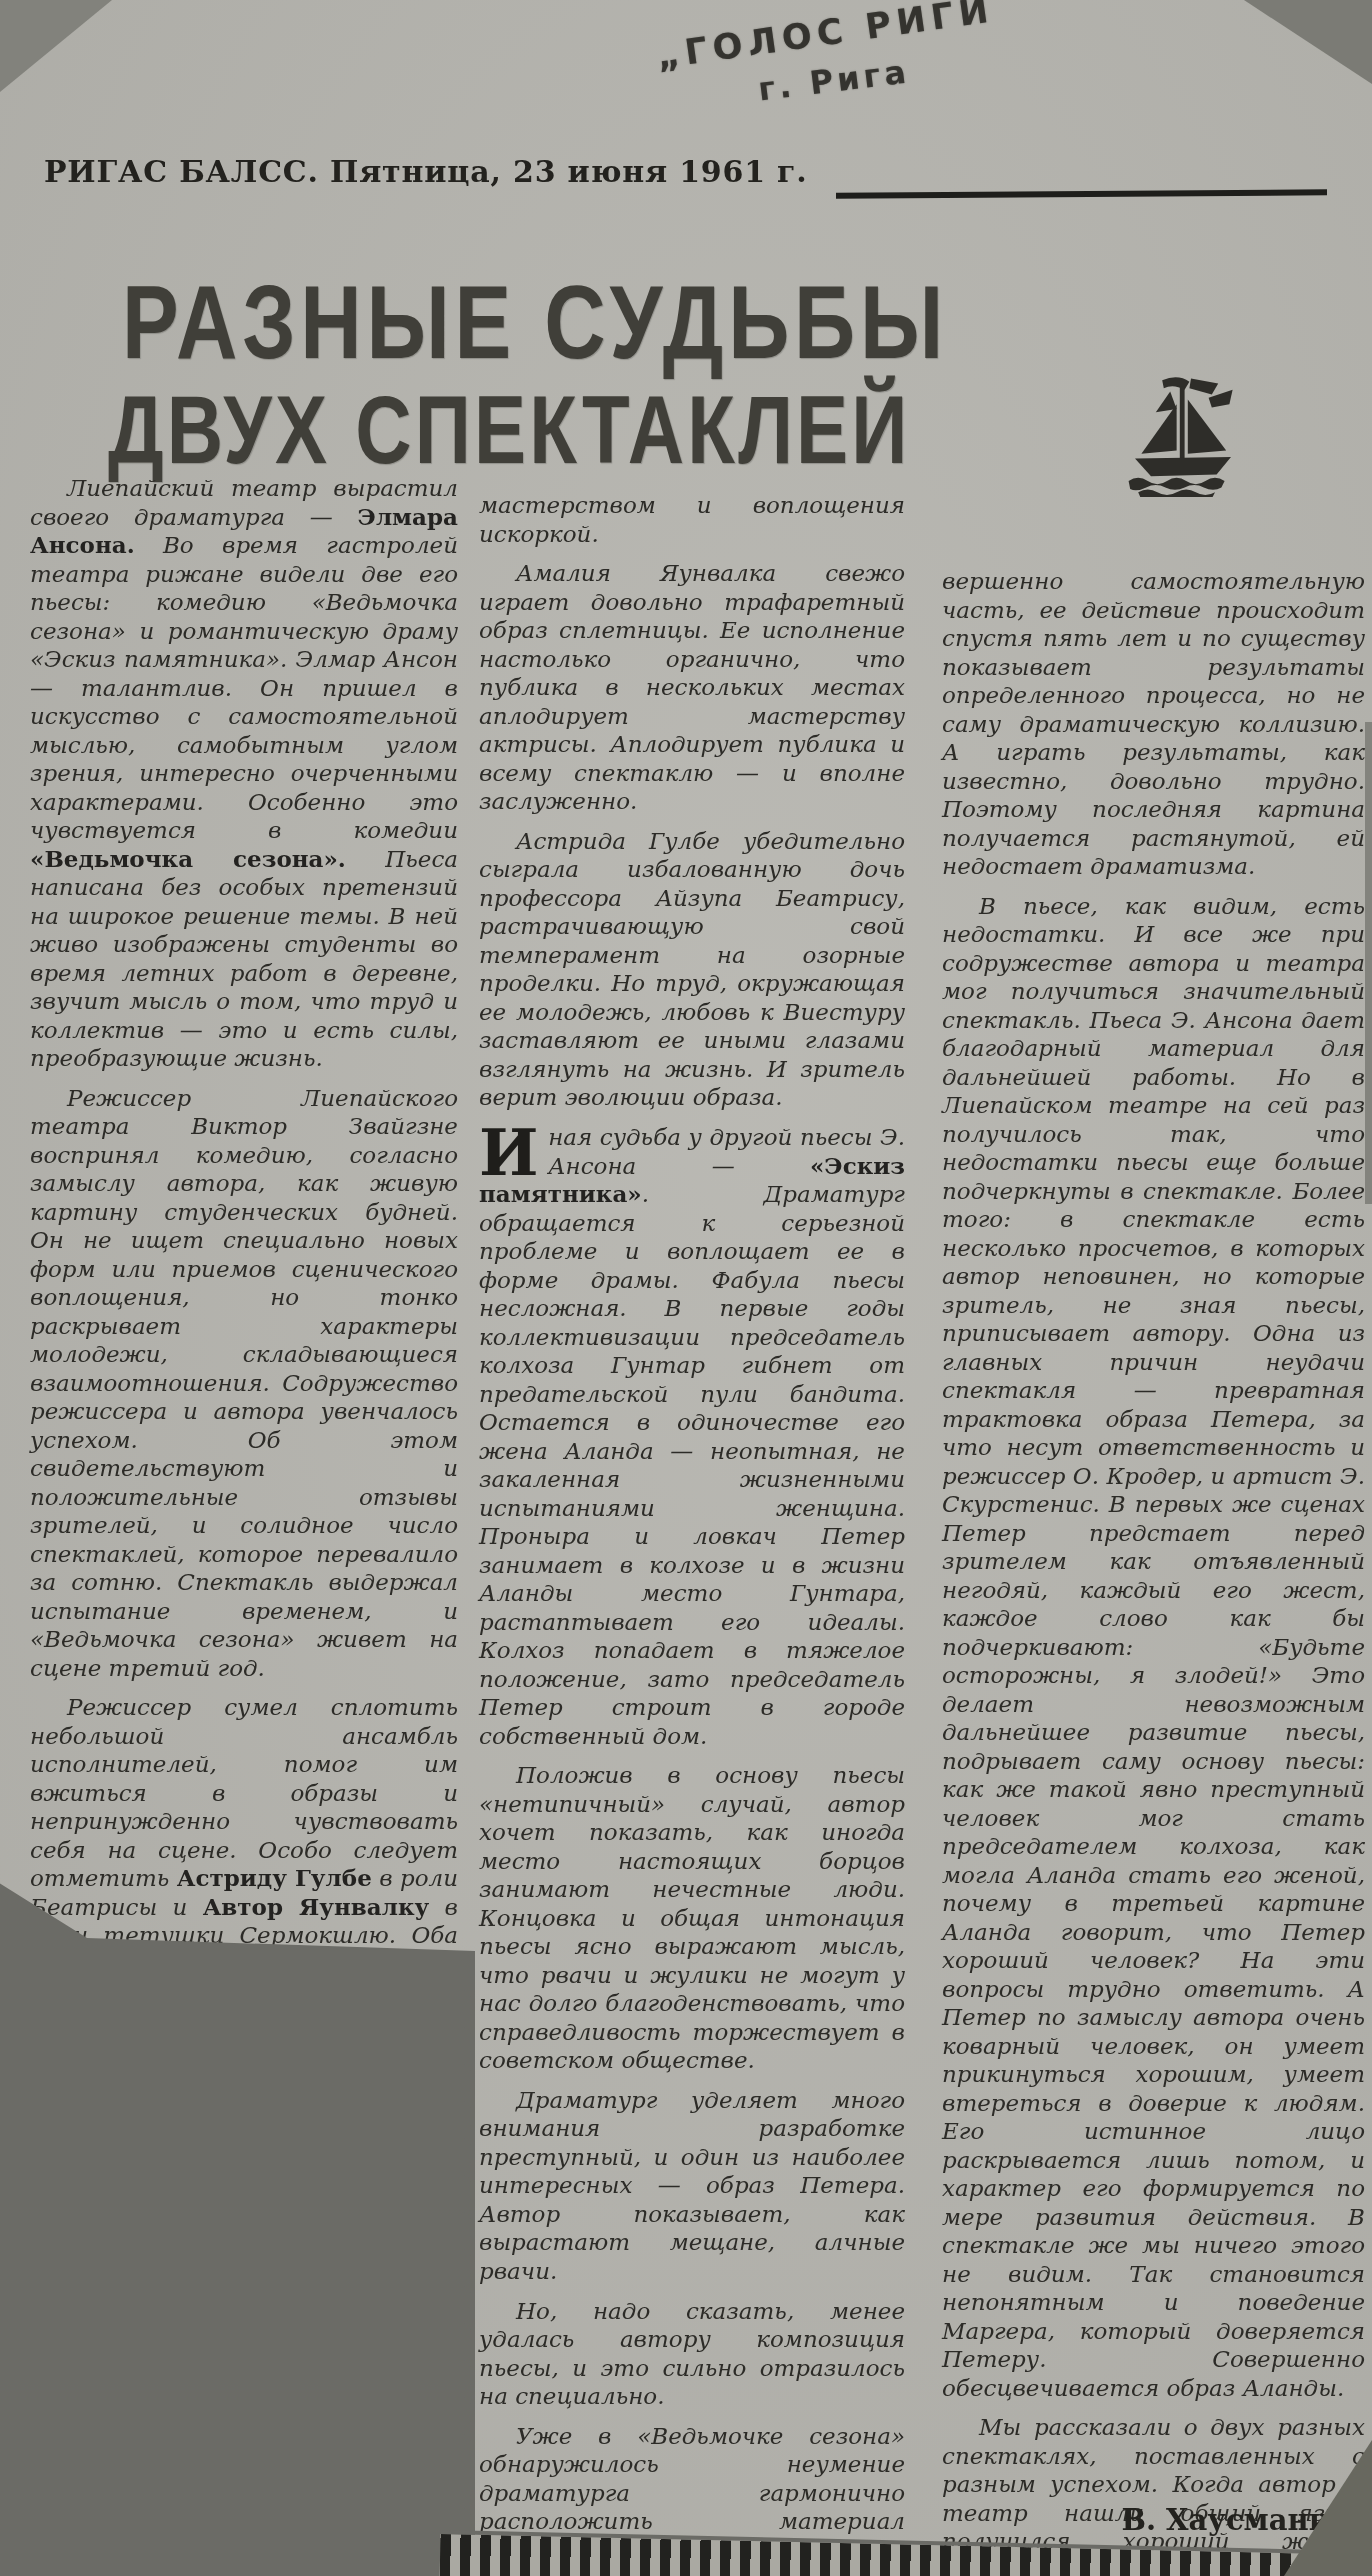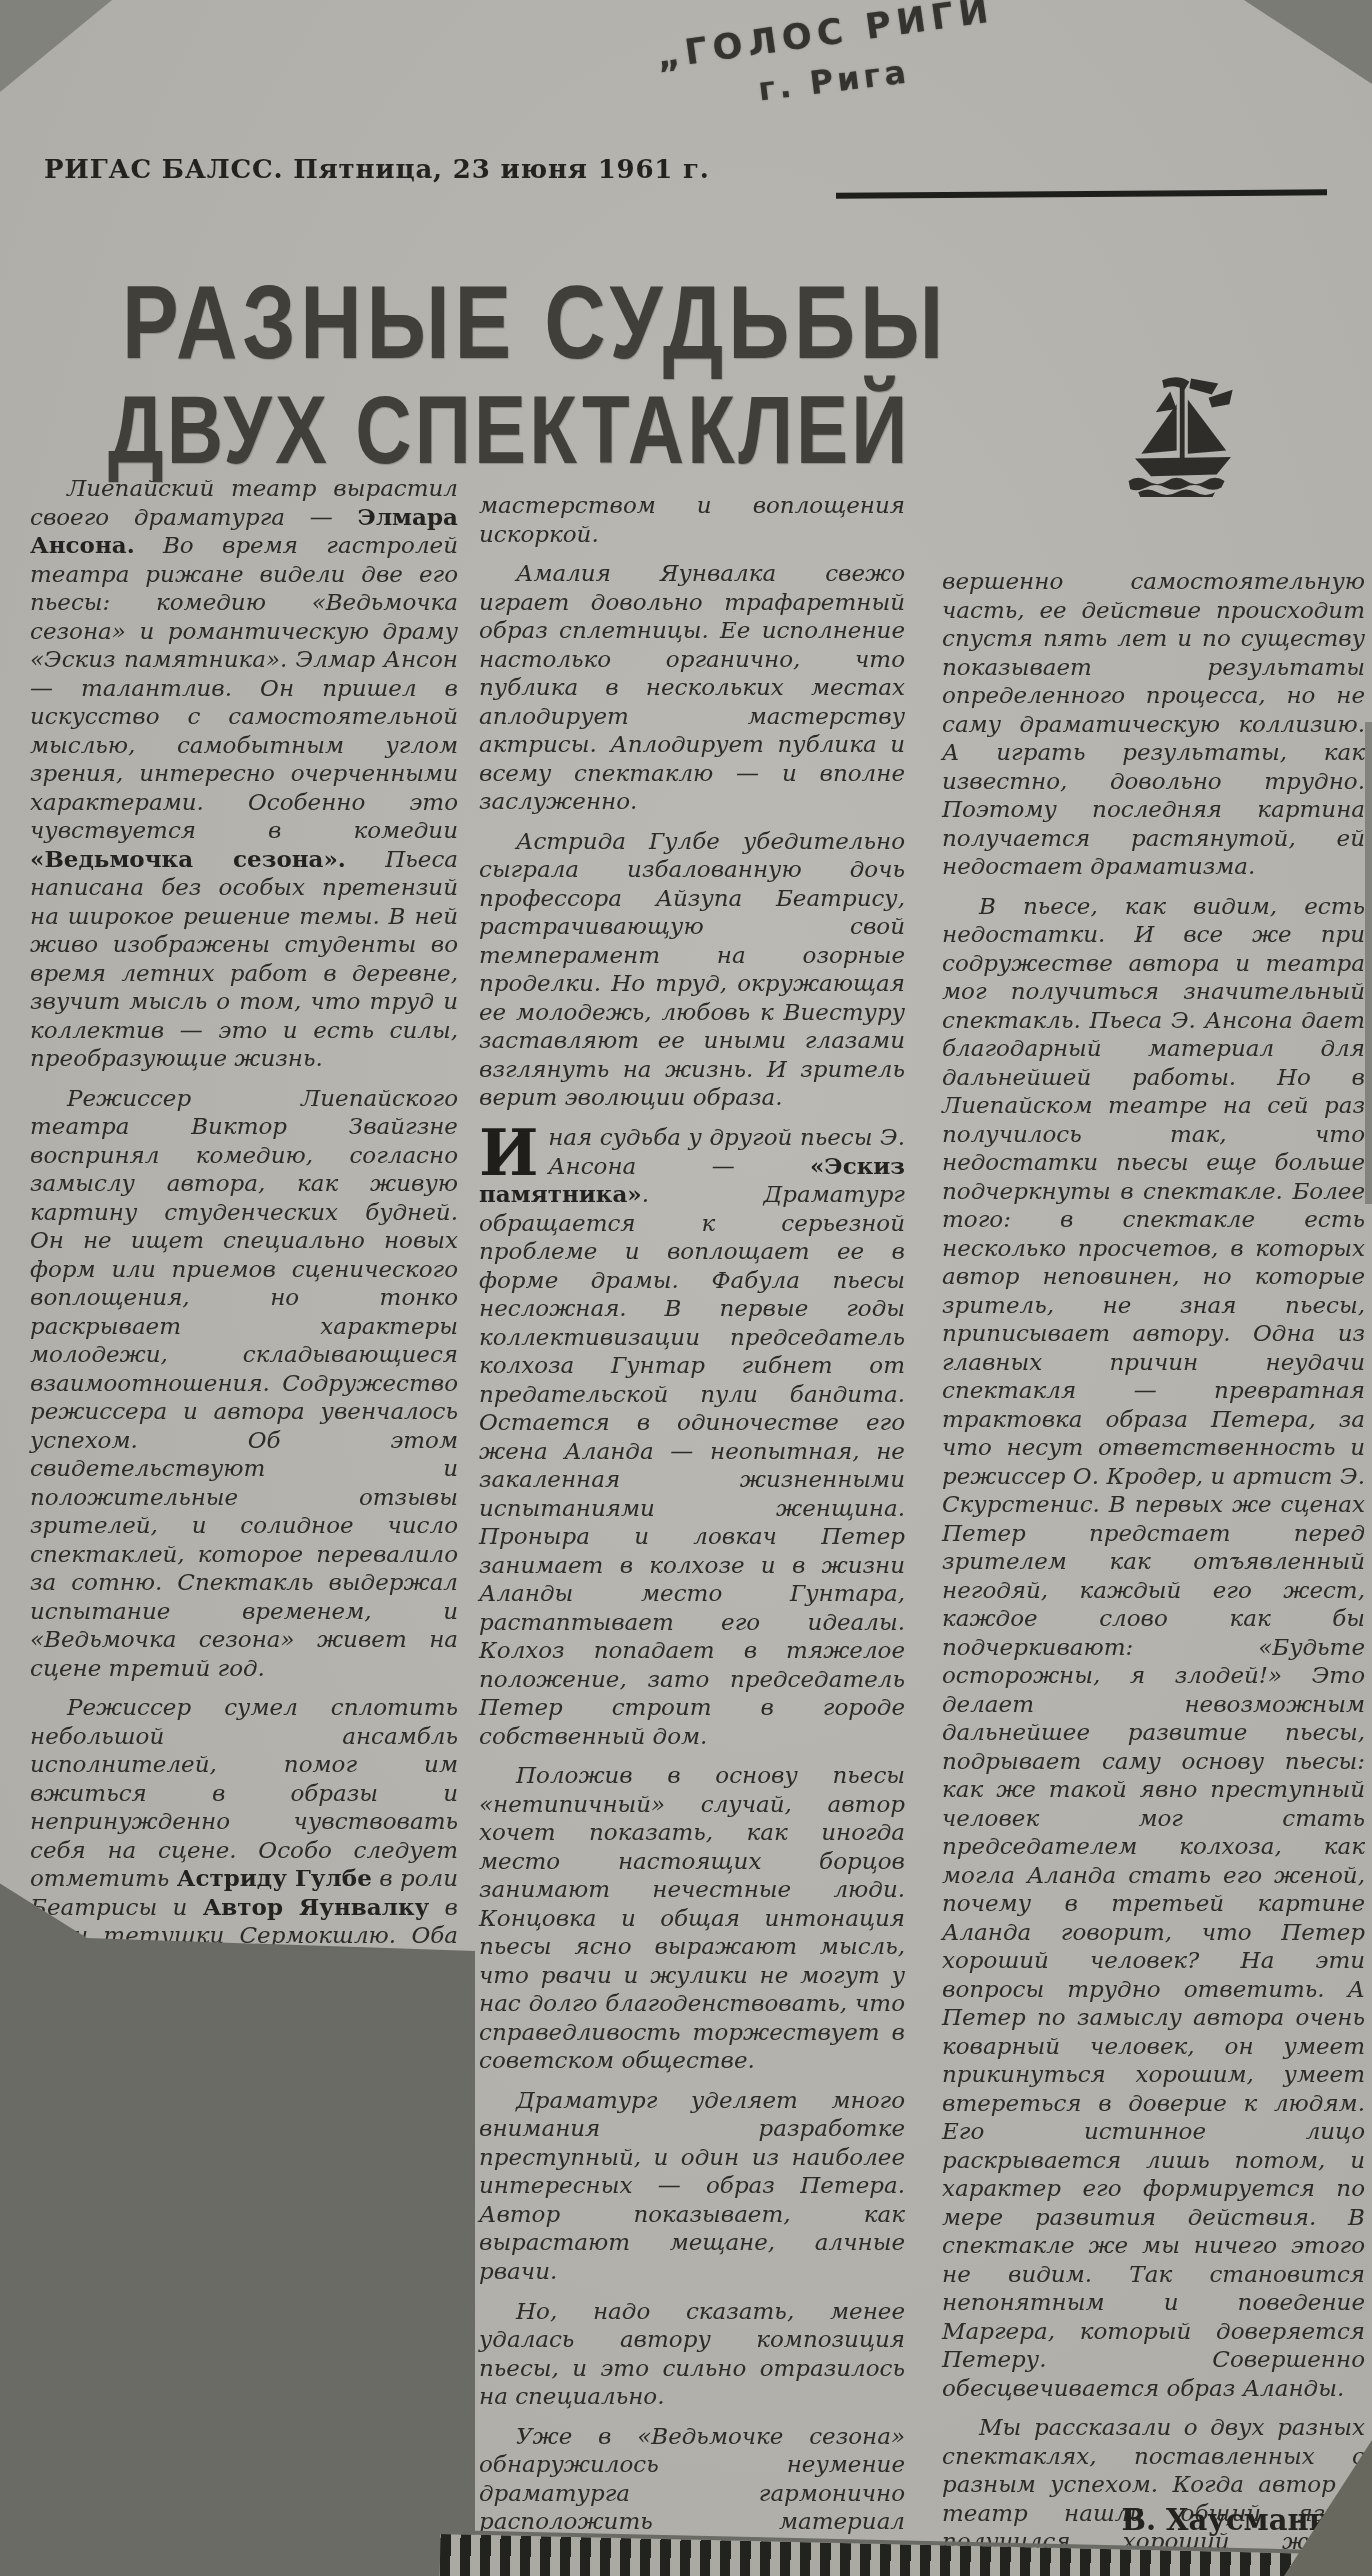--- a/index.html
+++ b/index.html
@@ -30,21 +30,21 @@
   #edge-right{position:absolute;left:1365px;top:722px;width:7.2px;height:482px;background:#83837d;}
 
   
   #stamp{position:absolute;left:658px;top:4.8px;width:450px;transform:rotate(-8deg);
     font-family:"DejaVu Sans",sans-serif;font-weight:bold;color:rgba(43,42,38,.88);
     text-shadow:0 0 1.6px rgba(43,42,38,.45);}
   #stamp-line1{font-size:35px;letter-spacing:5.6px;}
   #stamp-line2{font-size:32px;letter-spacing:4px;margin:11.2px 0 0 96px;transform:rotate(1deg);}
 
   #dateline{position:absolute;left:44px;top:154px;font-family:"DejaVu Serif",serif;
-    font-weight:bold;font-size:26px;letter-spacing:0.8px;color:#23221e;white-space:nowrap;}
+    font-weight:bold;font-size:30px;letter-spacing:0.8px;color:#23221e;white-space:nowrap;}
   #dateline-rule{position:absolute;left:836px;top:191px;width:491px;height:5.6px;background:#1e1e1b;transform:rotate(-.4deg);}
 
   .headline-line{position:absolute;font-family:"Liberation Sans","DejaVu Sans",sans-serif;
     font-weight:bold;color:#403f39;white-space:nowrap;transform-origin:top left;
     text-shadow:0.8px 0.8px 0.8px rgba(40,40,36,.25);}
   #headline-line1{left:122px;top:263px;font-size:85px;letter-spacing:4.8px;transform:scaleY(1.22);}
   #headline-line2{left:108px;top:374px;font-size:78px;letter-spacing:3.2px;transform:scaleY(1.24);}
 
   #emblem{position:absolute;left:1114px;top:377px;width:138px;height:120px;}
 

